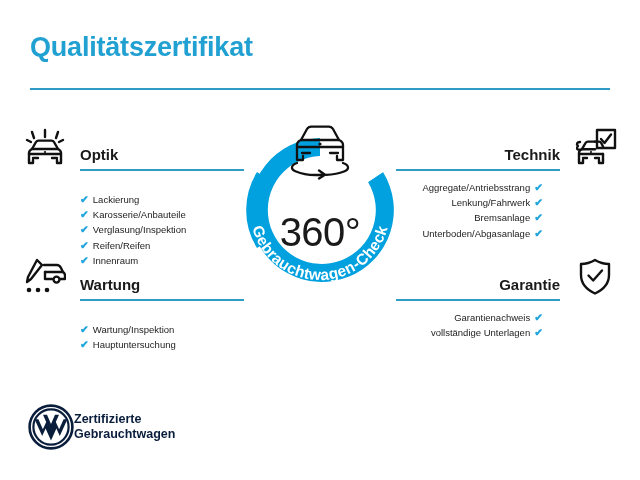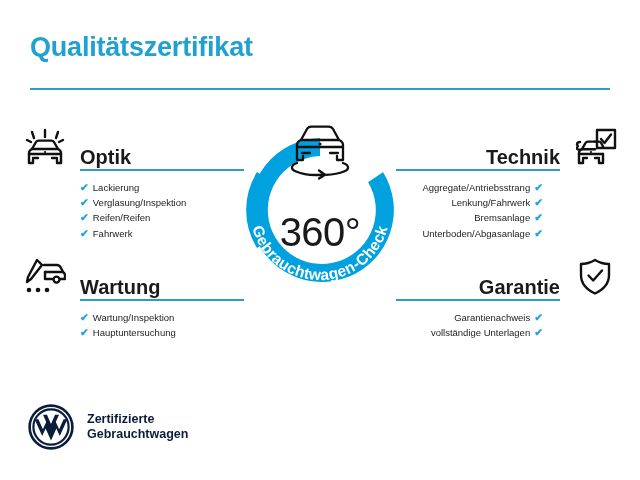--- a/index.html
+++ b/index.html
@@ -59,21 +59,21 @@
     align-items: flex-start;
     justify-content: center;
   }
   .section.left  .sec-icon { left: 0; }
   .section.right .sec-icon { right: 0; }
   .sec-icon svg { display: block; }
 
   .sec-title {
     position: absolute;
     top: 18px;
-    font-size: 20px;
+    font-size: 15px;
     font-weight: bold;
     color: #1a1a1a;
     white-space: nowrap;
   }
   .section.left  .sec-title { left: 58px; }
   .section.right .sec-title { right: 58px; }
 
   .sec-rule {
     position: absolute;
     top: 41px;
@@ -85,21 +85,21 @@
 
   
   .sec-list {
     list-style: none;
     margin: 0;
     padding: 0;
     font-size: 9.5px;
     line-height: 15.2px;
     color: #1c1c1c;
   }
-  .section.left .sec-list  { margin-left: 58px; margin-top: 10px; }
+  .section.left .sec-list  { margin-left: 58px; margin-top: 22px; }
   .section.right .sec-list { margin-right: 75px; margin-top: 10px; text-align: right; }
 
   .sec-list li {
     white-space: nowrap;
   }
   .chk {
     color: #1FA4DC;
     font-weight: bold;
     font-size: 10.5px;
   }
@@ -135,21 +135,20 @@
     letter-spacing: -0.5px;
   }
 
   
   .footer {
     position: absolute;
     left: 28px;
     top: 404px;
     display: flex;
     align-items: center;
-    gap: 13px;
     justify-content: flex-end;
   }
   .vw-logo { width: 46px; height: 46px; display: block; }
   .footer-text {
     font-size: 12.5px;
     font-weight: bold;
     line-height: 15.5px;
     color: #0A1E3C;
     white-space: pre-line;
   }
@@ -177,23 +176,24 @@
         <circle cx="21" cy="24" r="1.1" fill="#111" stroke="none"></circle>
         <path d="M9 30 H14"></path>
         <path d="M28 30 H33"></path>
       </svg>
     </span>
     <span class="sec-title">Optik</span>
     <span class="sec-rule"></span>
   </div>
   <ul class="sec-list">
     <li><span class="chk">✔</span><span>Lackierung</span></li>
+    <li><span class="chk">✔</span><span>Karosserie/Anbauteile</span></li>
     <li><span class="chk">✔</span><span>Verglasung/Inspektion</span></li>
     <li><span class="chk">✔</span><span>Reifen/Reifen</span></li>
-    <li><span class="chk">✔</span><span>Fahrwerk</span></li>
+    <li><span class="chk">✔</span><span>Innenraum</span></li>
   </ul>
 </div>
 
 <div class="section left sec-wartung">
   <div class="sec-head">
     <span class="sec-icon">
       <svg width="42" height="38" viewBox="0 0 42 38" fill="none" stroke="#111" stroke-width="2.4" stroke-linecap="round" stroke-linejoin="round">
         <path d="M13 2 L18 7 L7 21 L3 24 L4 19 Z"></path>
         <path d="M20 7 H33 C35 7 36 8 37 10 L39 14 H21"></path>
         <path d="M39 14 C40.4 14.8 41 15.8 41 17.4 V21 H36.5"></path>

